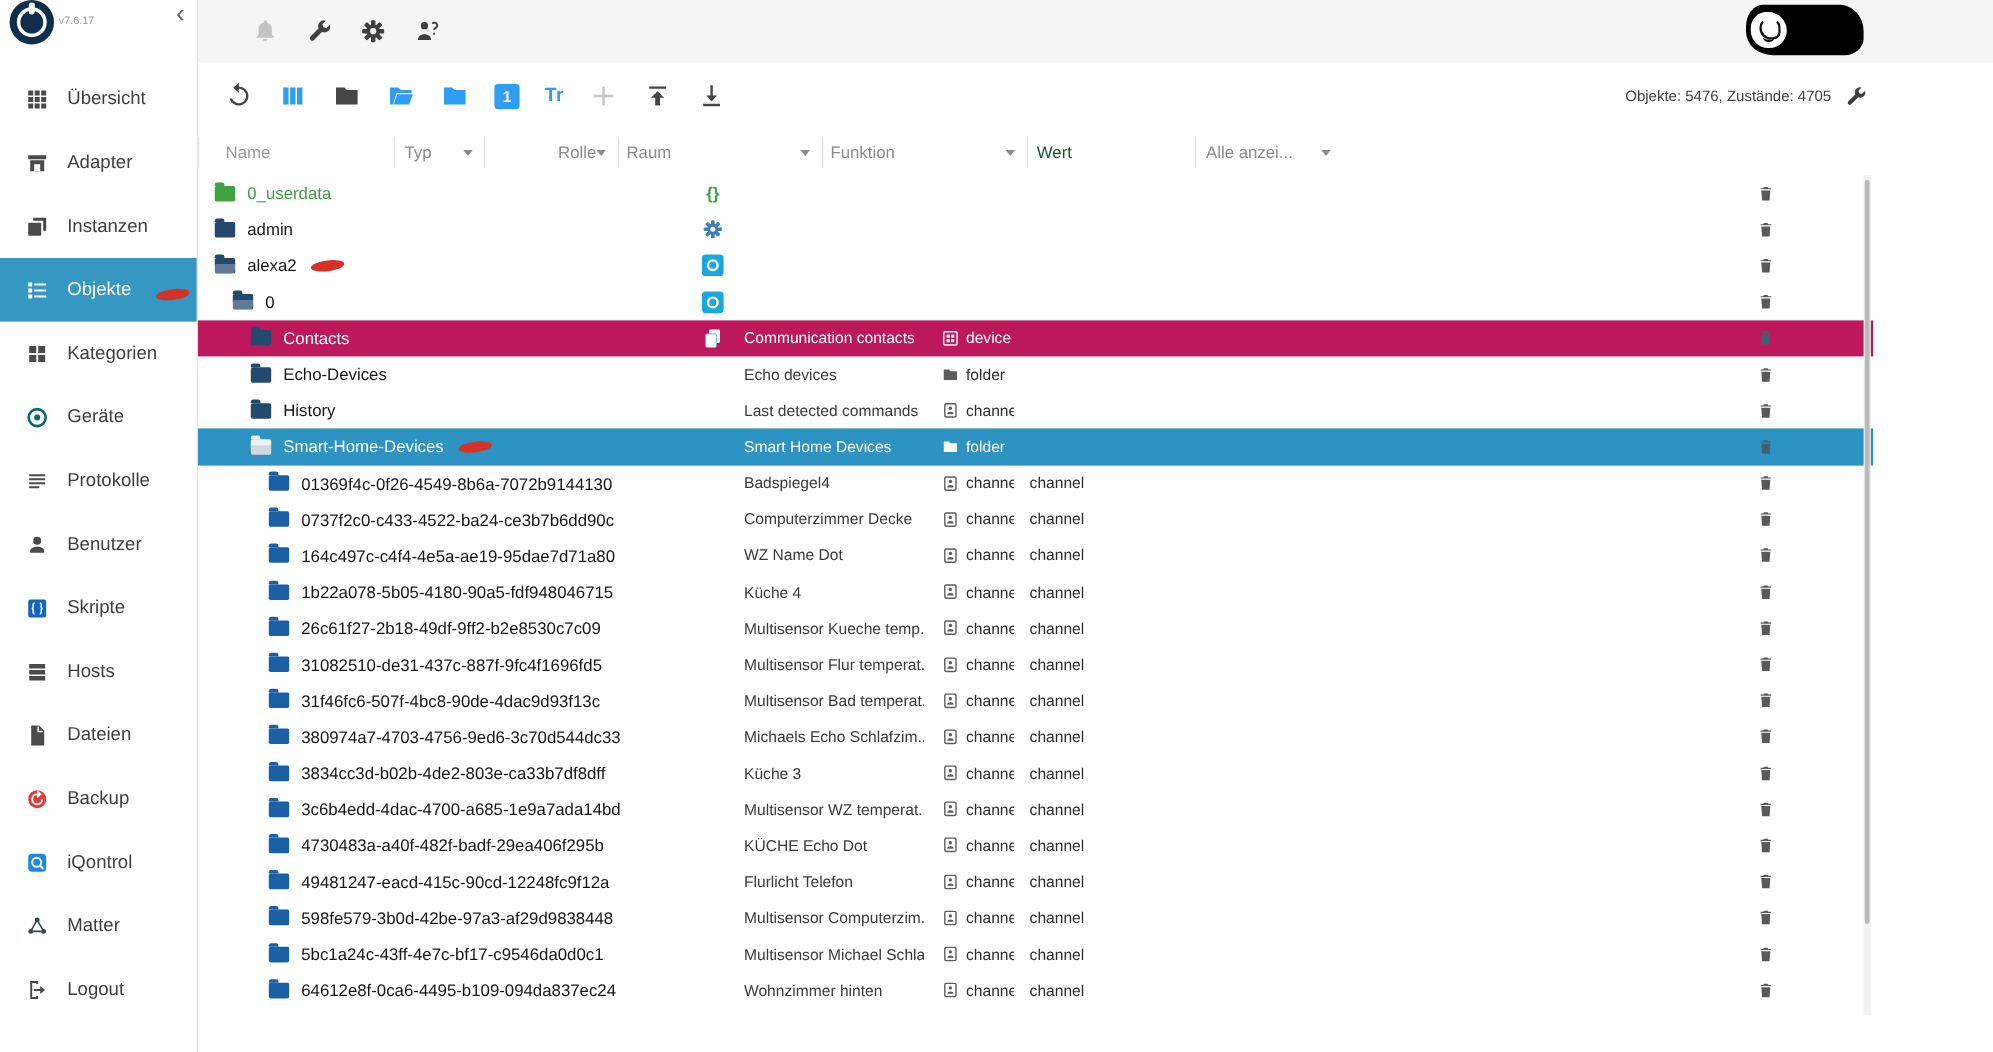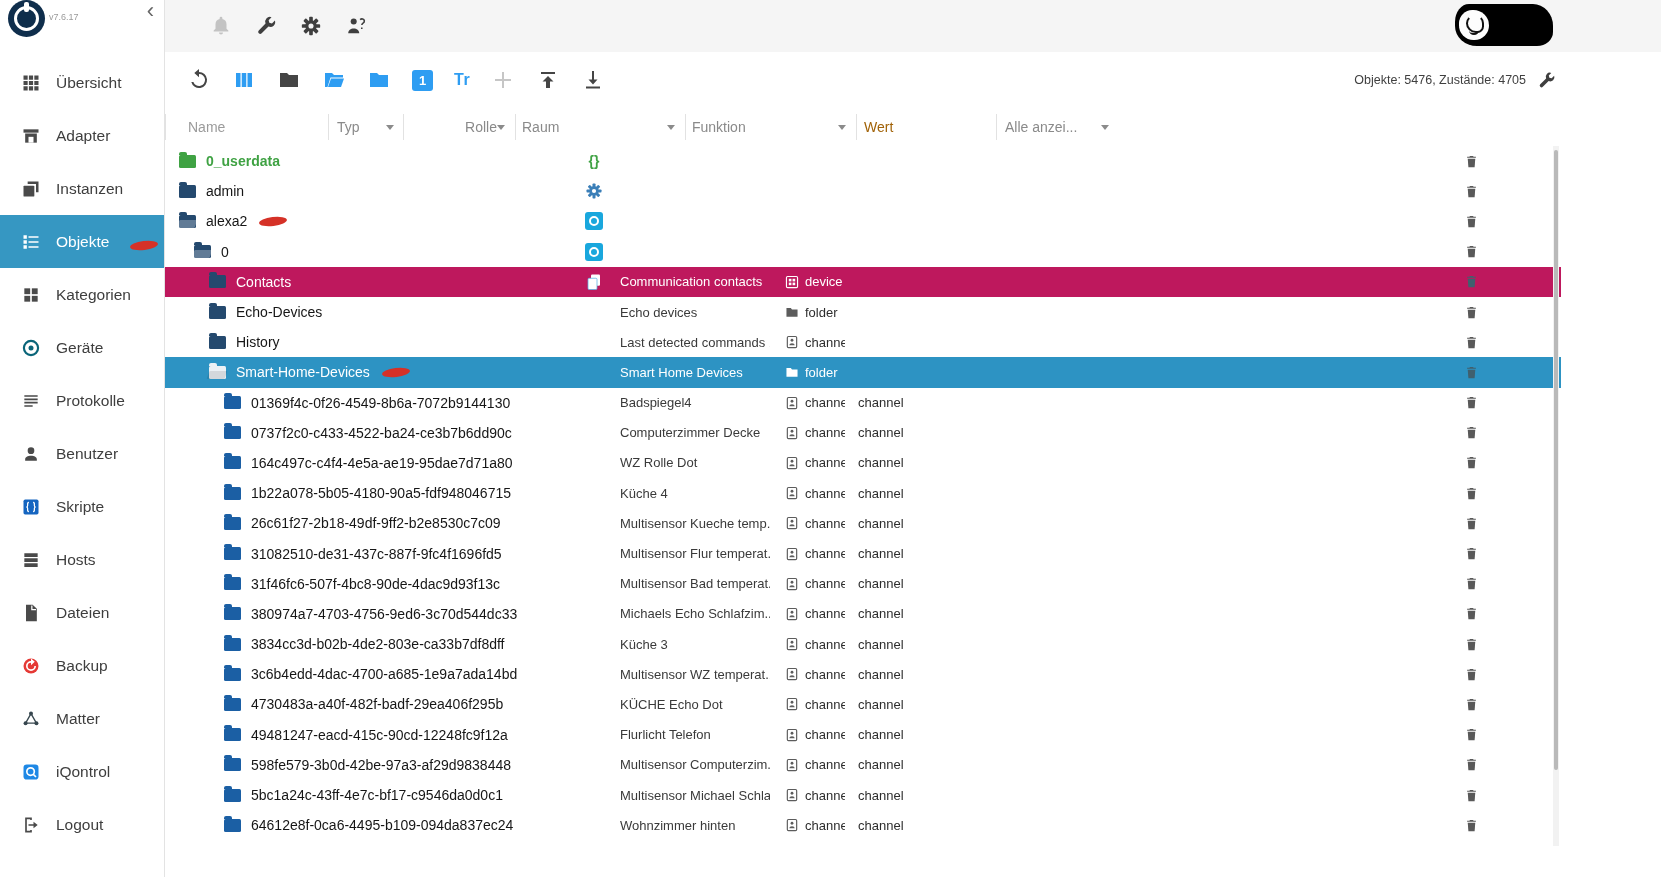--- a/index.html
+++ b/index.html
@@ -46,21 +46,21 @@
 
 .filter-row{height:38px;display:flex;align-items:center;width:1396px}
 .fcell{height:26px;display:flex;align-items:center;border-left:1px solid #e2e2e2;color:#8a8a8a;font-size:14px;flex:none}
 .fcell.first{border-left:none}
 .fid{width:442px;padding-left:14px}
 .fname{width:163px;padding-left:22px}
 .ftyp{width:75px;padding:0 9px 0 8px;justify-content:space-between}
 .frolle{width:112px;padding:0 10px 0 6px;justify-content:flex-end}
 .fraum{width:170px;padding:0 10px 0 6px;justify-content:space-between}
 .ffunk{width:171px;padding:0 10px 0 6px;justify-content:space-between}
-.fwert{width:140px;padding-left:7px;color:#a16207}
+.fwert{width:140px;padding-left:7px;color:#14532d}
 .falle{width:123px;padding:0 10px 0 8px;justify-content:space-between;cursor:pointer}
 input.filter-input{border:none;outline:none;background:transparent;font-size:14px;color:#444;width:120px}
 .fid input.filter-input{width:400px}
 input.filter-input::placeholder{color:#9b9b9b}
 .dd-arrow{width:0;height:0;border-left:4px solid transparent;border-right:4px solid transparent;border-top:5px solid #8b8b8b;flex:none}
 
 .tree{width:1396px;position:relative}
 .trow{display:flex;align-items:center;height:30.2px}
 .cell{height:100%;display:flex;align-items:center;overflow:hidden;white-space:nowrap;flex:none}
 .cell-id{width:442px;padding-left:14px;position:relative}
@@ -74,21 +74,21 @@
 .indent{flex:none;height:1px}
 .folder{width:17px;height:13px;border-radius:1.5px;position:relative;flex:none;margin-right:10px;cursor:pointer}
 .folder::before{content:"";position:absolute;top:-3px;left:0;width:8px;height:3px;border-radius:2px 2px 0 0;background:inherit}
 .f-green{background:#3fa243}
 .f-navy{background:#24496e}
 .f-blue{background:#1b5fa4}
 .f-white{background:#ebf1f5}
 .f-open::after{content:"";position:absolute;left:-1px;bottom:0;width:18px;height:8px;background:rgba(255,255,255,.28);transform:skewX(-20deg);border-radius:1px}
 .f-white.f-open::after{background:rgba(0,0,0,.10)}
 .rid{font-size:14px;color:#161616}
-.rid.green{color:#3fa243;font-weight:700}
+.rid.green{color:#3fa243;font-weight:400}
 .rname{font-size:13px;color:#3a3a3a}
 .rtyp,.rrolle{font-size:13px;color:#2d2d2d}
 .adapter-ic{position:absolute;right:4px;top:50%;transform:translateY(-50%);width:18px;height:18px}
 .adapter-ic svg{width:100%;height:100%;display:block}
 .ni-braces{display:flex;align-items:center;justify-content:center}
 .ni-braces::before{content:"{}";color:#3fa243;font-weight:700;font-size:14px}
 .ni-alexa{background:#19a7dd;border-radius:3px}
 .ni-alexa::before{content:"";position:absolute;inset:4px;border:2px solid #fff;border-radius:50%}
 .typ-ic{width:14px;height:14px;color:#5c5c5c;flex:none}
 .typ-ic svg{width:100%;height:100%;display:block}
@@ -219,39 +219,39 @@
         <div class="menu-item">
           <span class="mi-icon ic-backup">
             <svg viewBox="0 0 24 24">
               <circle cx="12" cy="12" r="9" fill="#e53935"></circle>
               <path d="M12 6a6 6 0 1 0 6 6h-2a4 4 0 1 1-4-4v3l4.5-4L12 3z" fill="#fff"></path>
             </svg>
           </span>
           <span class="mi-label">Backup</span>
         </div>
         <div class="menu-item">
-          <span class="mi-icon ic-matter">
-            <svg viewBox="0 0 24 24" fill="currentColor">
-              <circle cx="12" cy="5.5" r="2.4"></circle>
-              <circle cx="5.5" cy="17" r="2.4"></circle>
-              <circle cx="18.5" cy="17" r="2.4"></circle>
-              <path d="M12 5.5L5.5 17h13z" fill="none" stroke="currentColor" stroke-width="1.6"></path>
-            </svg>
-          </span>
-          <span class="mi-label">Matter</span>
-        </div>
-        <div class="menu-item">
           <span class="mi-icon ic-iqontrol">
             <svg viewBox="0 0 24 24">
               <rect x="3" y="3" width="18" height="18" rx="4" fill="#1e88e5"></rect>
               <circle cx="11.5" cy="11.5" r="4.5" fill="none" stroke="#fff" stroke-width="2"></circle>
               <path d="M14.5 14.5l3.5 3.5" stroke="#fff" stroke-width="2"></path>
             </svg>
           </span>
           <span class="mi-label">iQontrol</span>
+        </div>
+        <div class="menu-item">
+          <span class="mi-icon ic-matter">
+            <svg viewBox="0 0 24 24" fill="currentColor">
+              <circle cx="12" cy="5.5" r="2.4"></circle>
+              <circle cx="5.5" cy="17" r="2.4"></circle>
+              <circle cx="18.5" cy="17" r="2.4"></circle>
+              <path d="M12 5.5L5.5 17h13z" fill="none" stroke="currentColor" stroke-width="1.6"></path>
+            </svg>
+          </span>
+          <span class="mi-label">Matter</span>
         </div>
         <div class="menu-item">
           <span class="mi-icon ic-logout">
             <svg viewBox="0 0 24 24" fill="currentColor">
               <path d="M5 3h8v3h-2V5H7v14h4v-1h2v3H5z"></path>
               <path d="M15 8l5 4-5 4v-3H9v-2h6z"></path>
             </svg>
           </span>
           <span class="mi-label">Logout</span>
         </div>
@@ -719,21 +719,21 @@
     </div>
   </div>
         <div class="trow">
     <div class="cell cell-id">
       <span class="indent" style="width: 45px;"></span>
       <span class="folder f-blue"></span>
       <span class="rid">164c497c-c4f4-4e5a-ae19-95dae7d71a80</span>
 
     </div>
     <div class="cell cell-name">
-      <span class="rname">WZ Rolle Dot</span>
+      <span class="rname">WZ Name Dot</span>
     </div>
     <div class="cell cell-typ">
       <span class="typ-ic">
               <svg viewBox="0 0 24 24" fill="currentColor">
                 <rect x="4" y="2.5" width="16" height="19" rx="2" fill="none" stroke="currentColor" stroke-width="2"></rect>
                 <circle cx="12" cy="9" r="2.4"></circle>
                 <path d="M7.5 17.5c0-2.2 2-3.4 4.5-3.4s4.5 1.2 4.5 3.4z"></path>
               </svg>
             </span>
       <span class="rtyp">channel</span>

